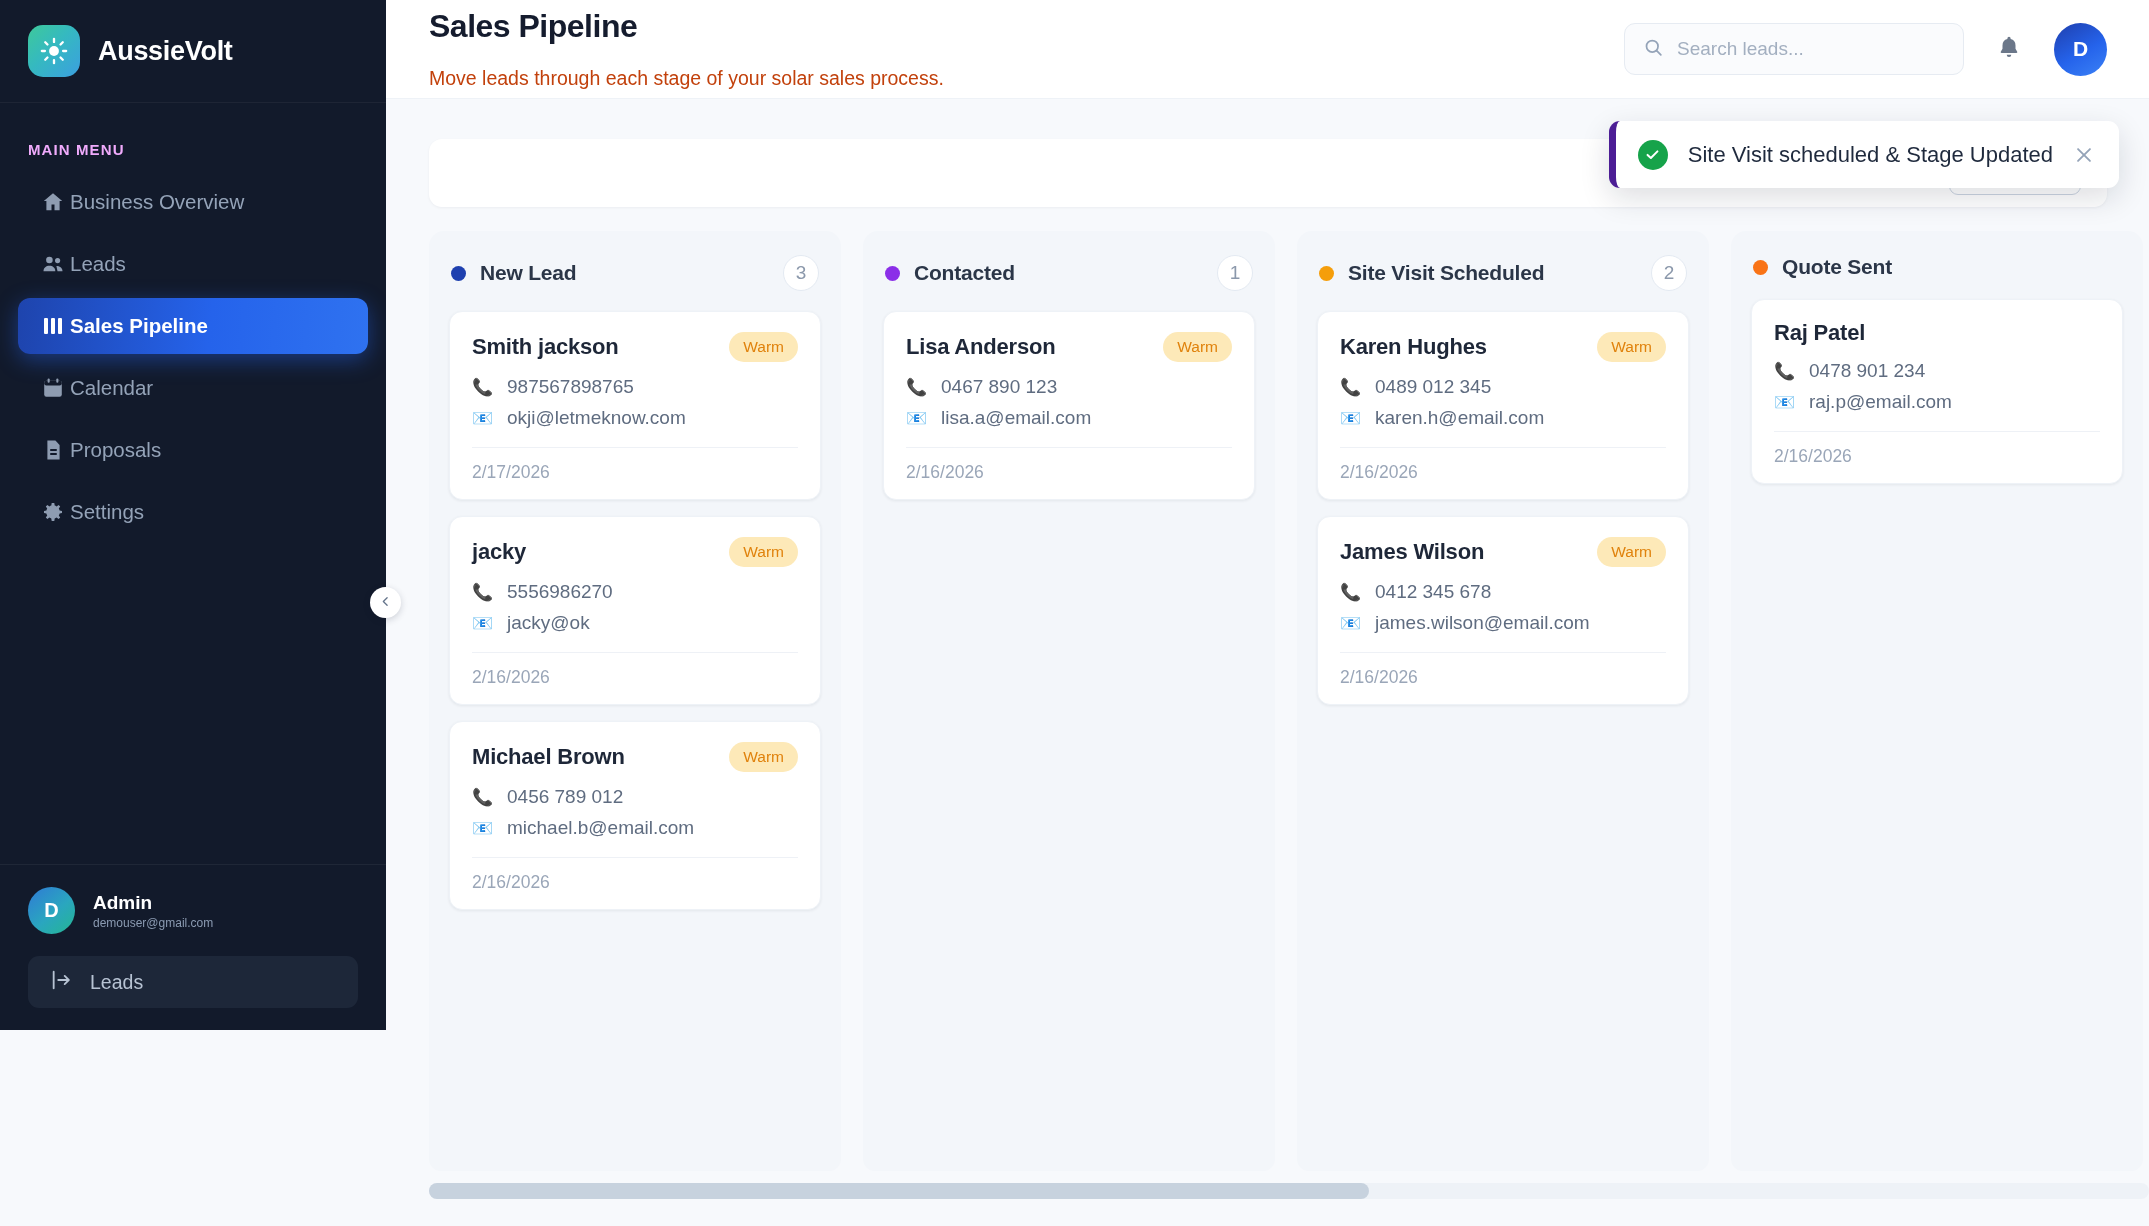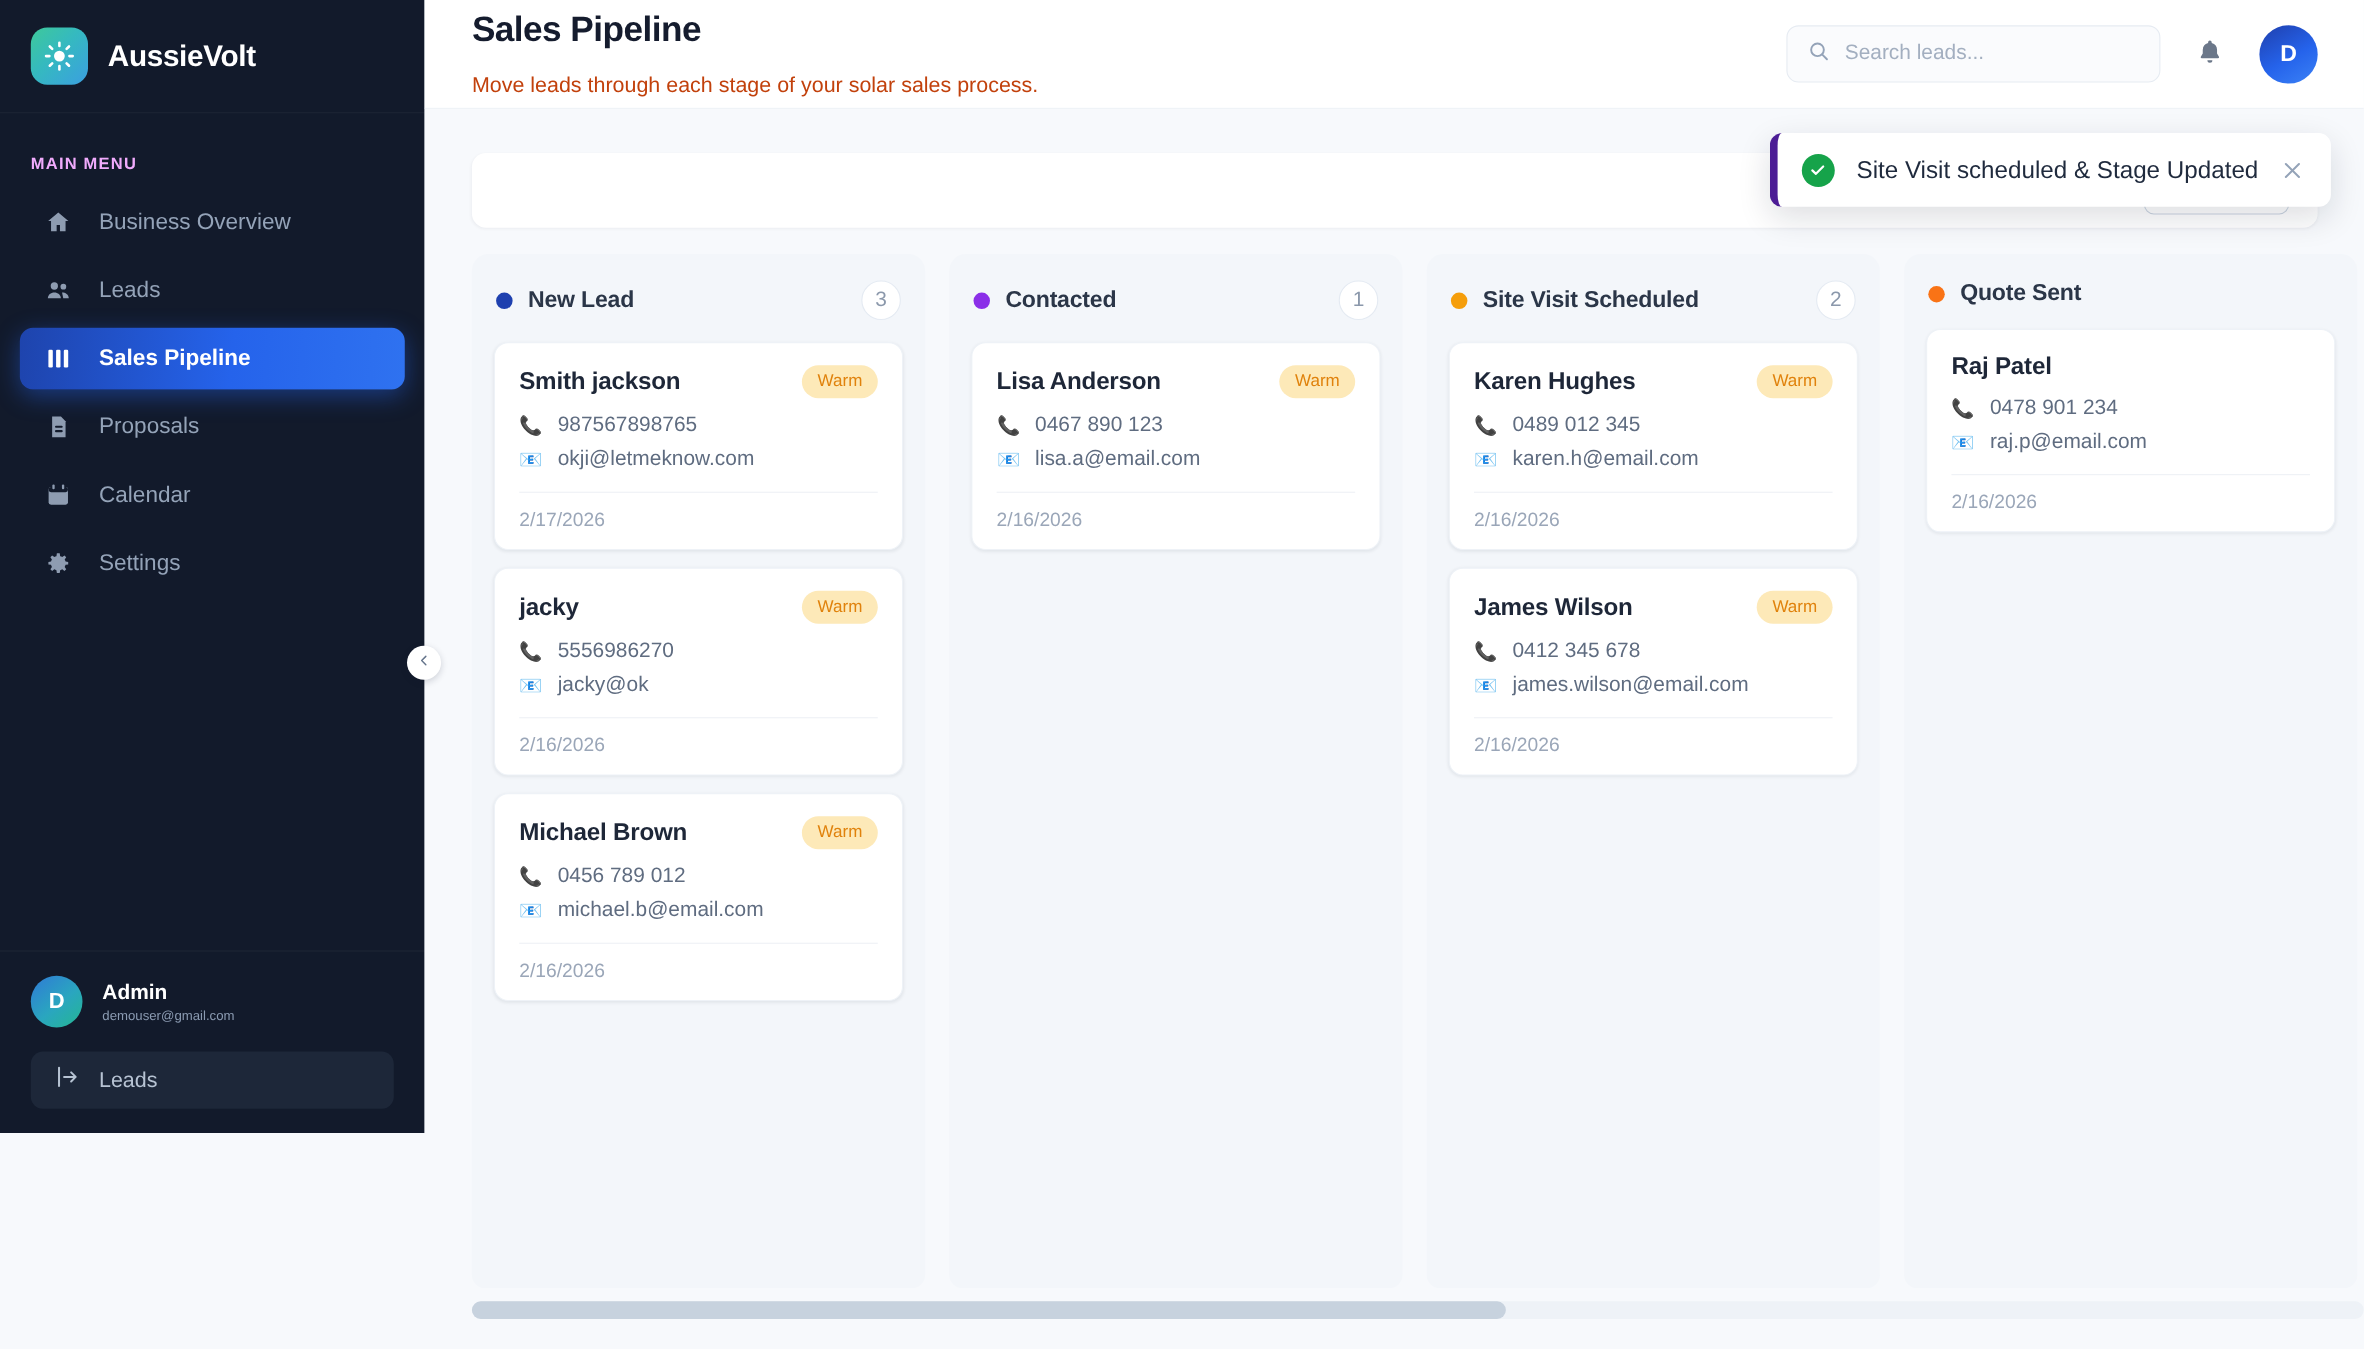--- a/index.html
+++ b/index.html
@@ -22,21 +22,21 @@
     width: 52px; height: 52px; border-radius: 15px;
     background: linear-gradient(135deg, #3ec99a 0%, #35b9c0 45%, #3b9fe0 100%);
     display: flex; align-items: center; justify-content: center;
   }
   .brand-name { color: #ffffff; font-size: 27px; font-weight: 700; letter-spacing: -.3px; }
 
   .menu-label { color: #f0abfc; font-size: 15px; font-weight: 700; letter-spacing: 1.1px; padding: 38px 0 16px 28px; }
 
   .nav { padding: 0 18px; display: flex; flex-direction: column; gap: 6px; }
   .nav-item {
-    display: flex; align-items: center; gap: 24px;
+    display: flex; align-items: center; gap: 4px;
     height: 56px; padding: 0 22px; border-radius: 12px;
     color: #94a3b8; font-size: 20.5px; font-weight: 500;
     cursor: pointer;
   }
   .nav-item .ico { width: 26px; height: 26px; display: flex; align-items: center; justify-content: center; flex: 0 0 26px; }
   .nav-item .ico svg { width: 24px; height: 24px; fill: #8e9cb1; }
   .nav-item.active {
     background: linear-gradient(95deg, #1e44ad 0%, #2563eb 55%, #2f72f0 100%);
     color: #ffffff; font-weight: 600;
     box-shadow: 0 6px 22px rgba(37,99,235,.45);
@@ -223,38 +223,38 @@
               <rect x="10" y="4" width="4" height="16" rx="1.1"></rect>
               <rect x="17" y="4" width="4" height="16" rx="1.1"></rect>
             </svg>
         </span>
         <span>Sales Pipeline</span>
       </div>
 
       <div class="nav-item">
         <span class="ico">
           <svg viewBox="0 0 24 24">
-              <path d="M6.4 2.6h8l4.2 4.3v14.5H6.4z"></path>
-              <rect x="9" y="11" width="7" height="1.9" rx=".9" fill="#121a2b"></rect>
-              <rect x="9" y="15" width="7" height="1.9" rx=".9" fill="#121a2b"></rect>
-            </svg>
-        </span>
-        <span>Proposals</span>
-      </div>
-
-      <div class="nav-item">
-        <span class="ico">
-          <svg viewBox="0 0 24 24">
               <rect x="3.2" y="4.8" width="17.6" height="16" rx="2.2"></rect>
               <rect x="3.2" y="4.8" width="17.6" height="4.6" rx="2.2" fill="#121a2b"></rect>
               <rect x="6.6" y="2.4" width="2.1" height="4.4" rx="1"></rect>
               <rect x="15.3" y="2.4" width="2.1" height="4.4" rx="1"></rect>
             </svg>
         </span>
         <span>Calendar</span>
+      </div>
+
+      <div class="nav-item">
+        <span class="ico">
+          <svg viewBox="0 0 24 24">
+              <path d="M6.4 2.6h8l4.2 4.3v14.5H6.4z"></path>
+              <rect x="9" y="11" width="7" height="1.9" rx=".9" fill="#121a2b"></rect>
+              <rect x="9" y="15" width="7" height="1.9" rx=".9" fill="#121a2b"></rect>
+            </svg>
+        </span>
+        <span>Proposals</span>
       </div>
 
       <div class="nav-item">
         <span class="ico">
           <svg viewBox="0 0 24 24">
               <path d="M12 8.3a3.7 3.7 0 1 0 0 7.4 3.7 3.7 0 0 0 0-7.4zm9 4.8v-2.2l-2.4-.4a6.9 6.9 0 0 0-.8-1.9l1.4-2-1.6-1.6-2 1.4a6.9 6.9 0 0 0-1.9-.8L13.3 3h-2.6l-.4 2.6a6.9 6.9 0 0 0-1.9.8l-2-1.4L4.8 6.6l1.4 2a6.9 6.9 0 0 0-.8 1.9L3 10.9v2.2l2.4.4c.16.67.43 1.3.8 1.9l-1.4 2 1.6 1.6 2-1.4c.6.37 1.23.64 1.9.8l.4 2.6h2.6l.4-2.6c.67-.16 1.3-.43 1.9-.8l2 1.4 1.6-1.6-1.4-2c.37-.6.64-1.23.8-1.9z"></path>
             </svg>
         </span>
         <span>Settings</span>
       </div>

